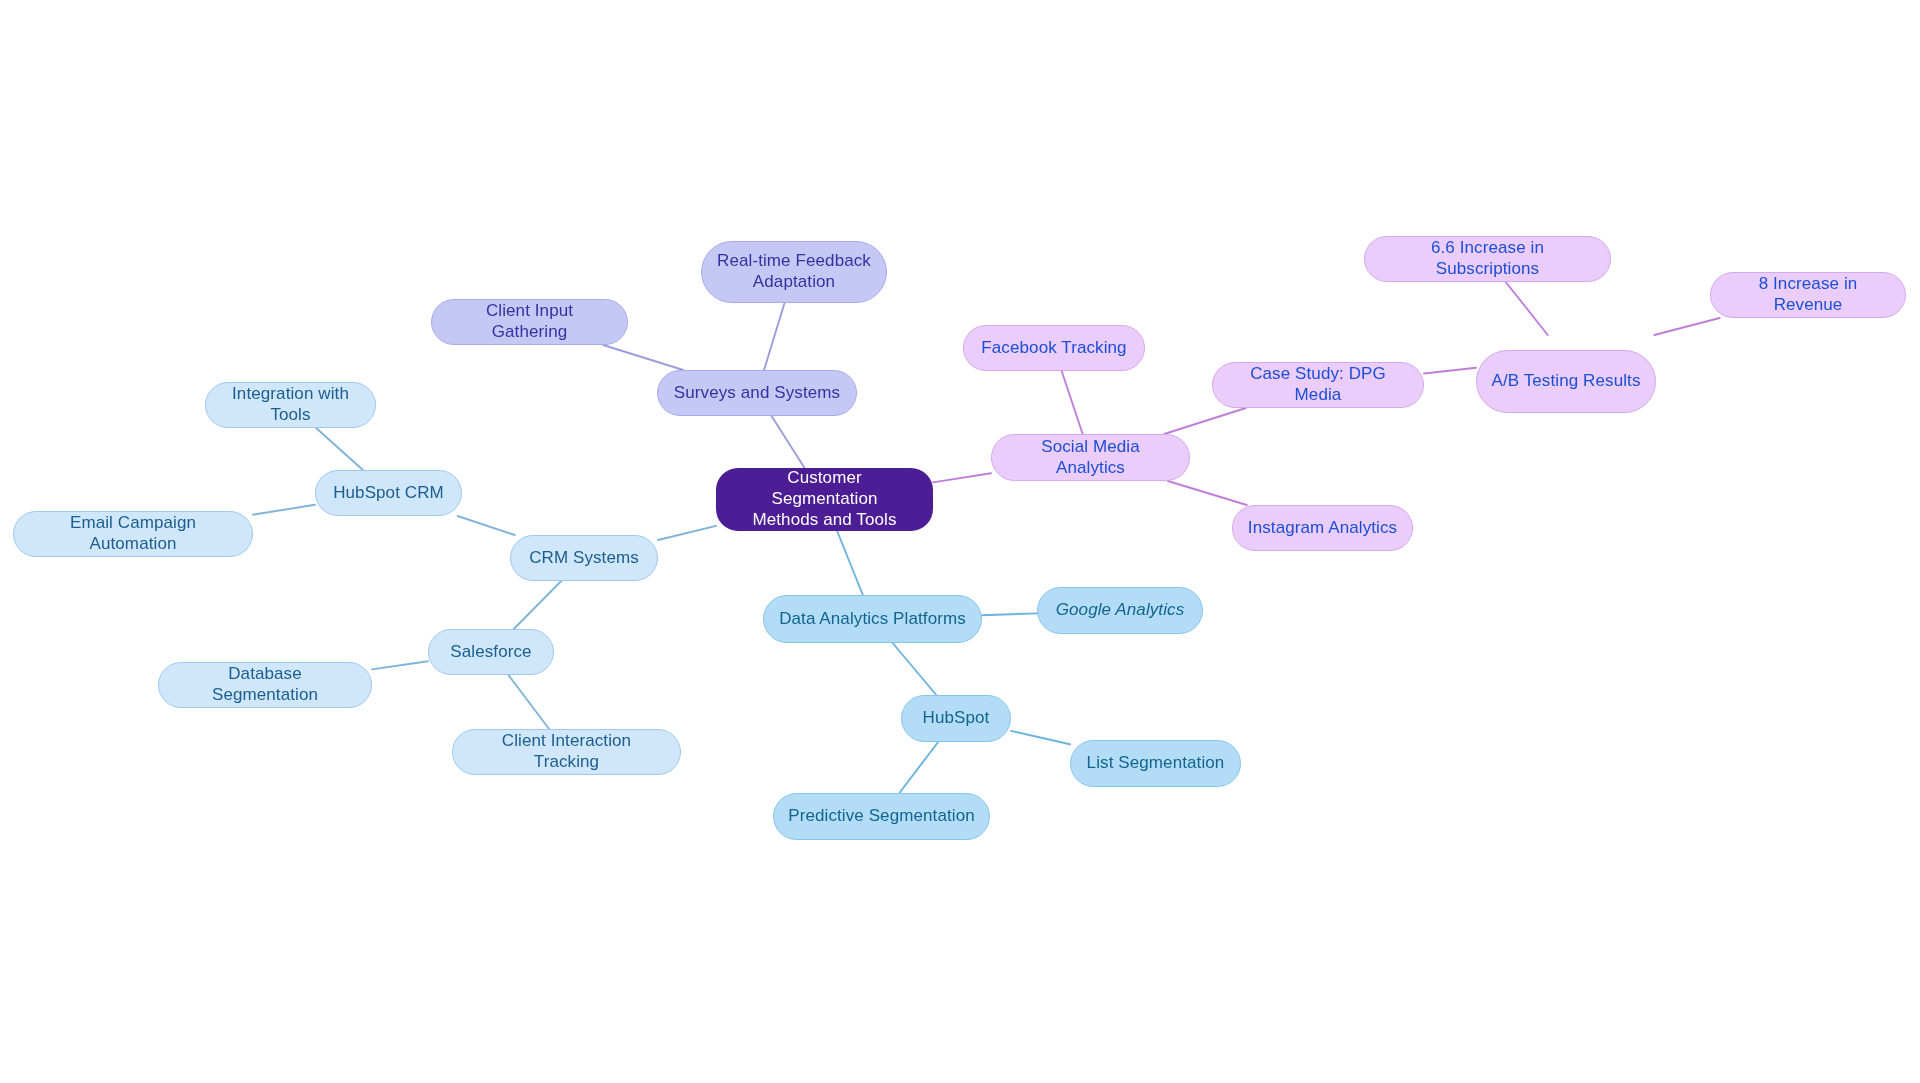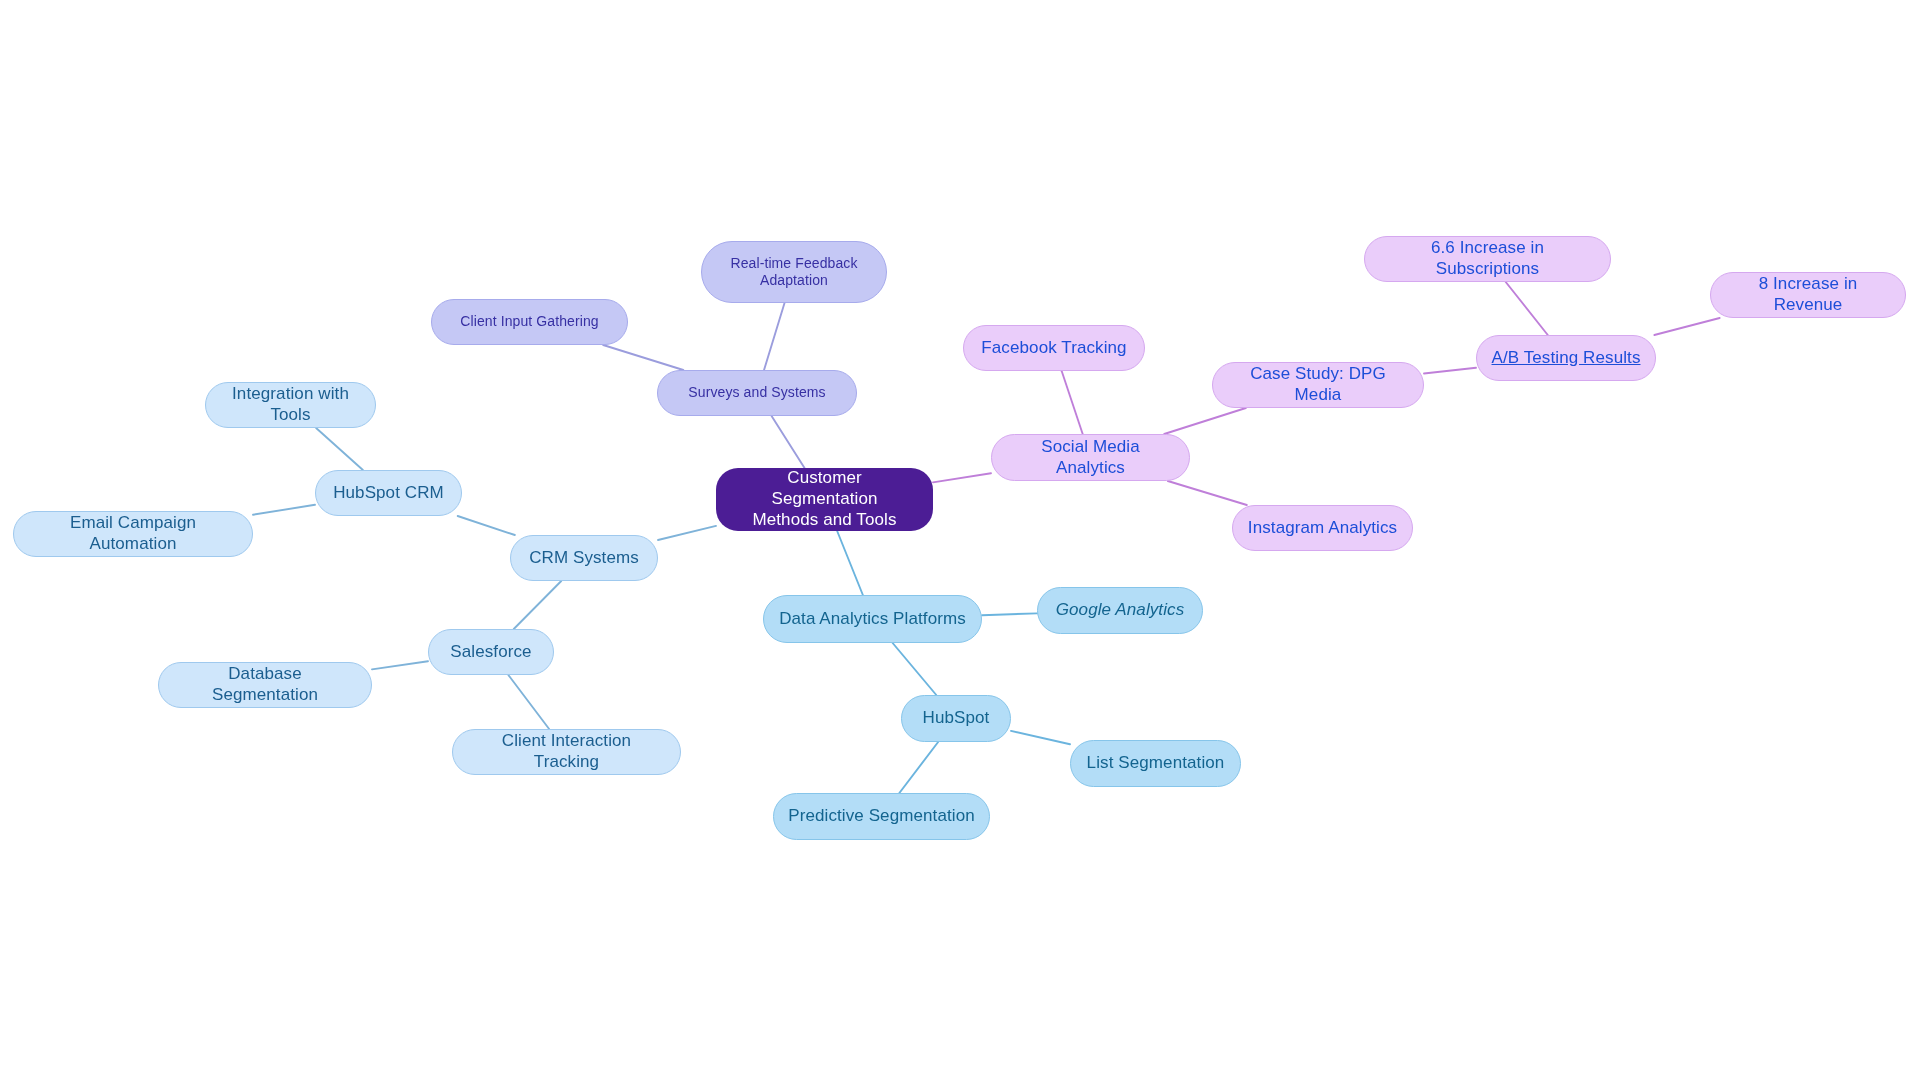--- a/index.html
+++ b/index.html
@@ -50,21 +50,21 @@
     background: #4c1d95;
     color: #ffffff;
     font-size: 17px;
     padding: 0 18px;
   }
 
   .node.lavender {
     background: #c5c8f5;
     border-color: #a7abec;
     color: #3730a3;
-    font-size: 14px;
+    font-size: 17px;
   }
 
   .node.blue {
     background: #cfe6fb;
     border-color: #9fc9ee;
     color: #1b5e8f;
     font-size: 17px;
   }
 
   .node.cyan {
@@ -125,17 +125,17 @@
       <div class="node blue" style="left: 452px; top: 729px; width: 229px; height: 46px;">Client Interaction Tracking</div>
       <div class="node cyan" style="left: 763px; top: 595px; width: 219px; height: 48px;">Data Analytics Platforms</div>
       <div class="node cyan" style="left: 1037px; top: 587px; width: 166px; height: 47px; font-style: italic;">Google Analytics</div>
       <div class="node cyan" style="left: 901px; top: 695px; width: 110px; height: 47px;">HubSpot</div>
       <div class="node cyan" style="left: 1070px; top: 740px; width: 171px; height: 47px;">List Segmentation</div>
       <div class="node cyan" style="left: 773px; top: 793px; width: 217px; height: 47px;">Predictive Segmentation</div>
       <div class="node violet" style="left: 991px; top: 434px; width: 199px; height: 47px;">Social Media Analytics</div>
       <div class="node violet" style="left: 963px; top: 325px; width: 182px; height: 46px;">Facebook Tracking</div>
       <div class="node violet" style="left: 1212px; top: 362px; width: 212px; height: 46px;">Case Study: DPG Media</div>
       <div class="node violet" style="left: 1232px; top: 505px; width: 181px; height: 46px;">Instagram Analytics</div>
-      <div class="node violet" style="left: 1476px; top: 335px; width: 180px; height: 46px; text-decoration: underline;">A/B Testing Results</div>
+      <div class="node violet" style="left: 1476px; top: 350px; width: 180px; height: 63px;">A/B Testing Results</div>
       <div class="node violet" style="left: 1364px; top: 236px; width: 247px; height: 46px;">6.6 Increase in Subscriptions</div>
       <div class="node violet" style="left: 1710px; top: 272px; width: 196px; height: 46px;">8 Increase in Revenue</div>
     </div>
 </div>
 
 </body></html>

